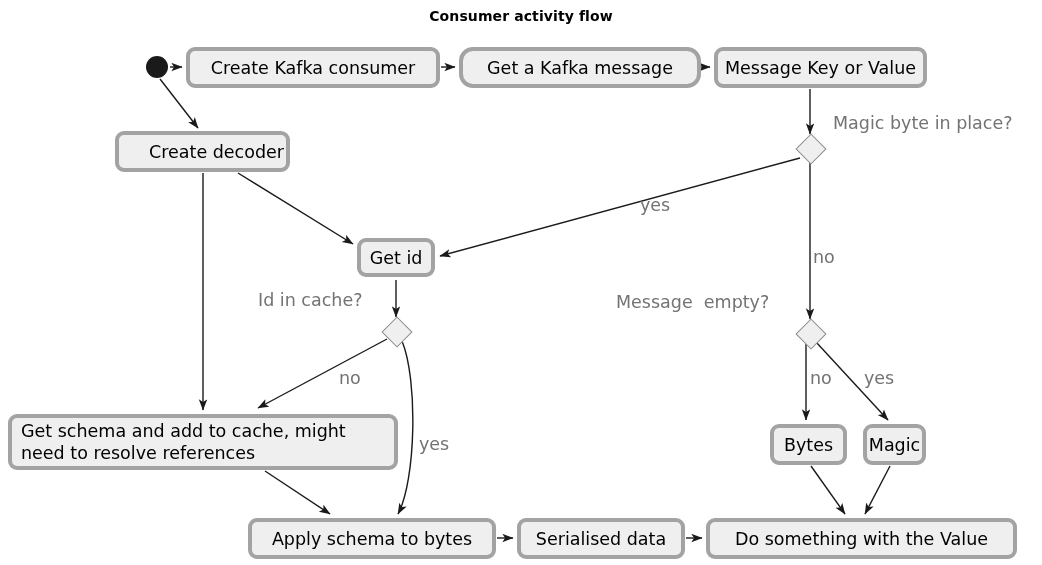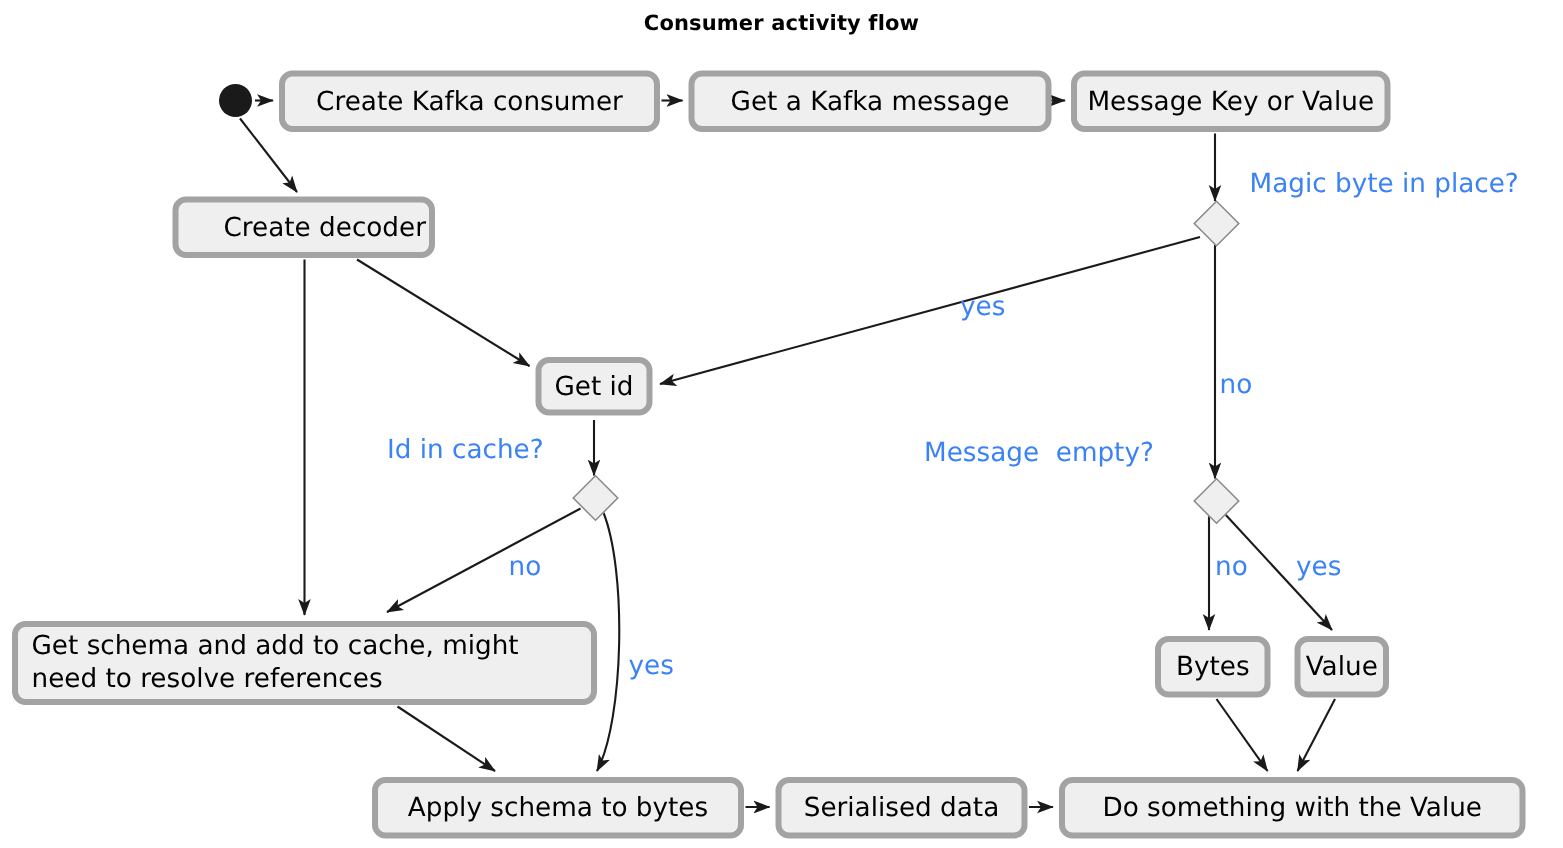--- a/index.html
+++ b/index.html
@@ -65,21 +65,21 @@
     width: 20px;
     height: 20px;
     background: #efefef;
     border: 1px solid #8a8a8a;
     transform: rotate(45deg);
   }
   .edge-label {
     position: absolute;
     font-size: 17.5px;
     line-height: 20px;
-    color: #3b82f6;
+    color: #737373;
     white-space: pre;
   }
 </style>
 </head>
 <body>
 
 <div id="canvas">
 
   <div class="title">Consumer activity flow</div>
 
@@ -108,31 +108,31 @@
         <path d="M 497 538 L 513 538" fill="none" stroke="#1a1a1a" stroke-width="1.4" marker-end="url(#arrowhead)"></path>
         <path d="M 686 538 L 702 538" fill="none" stroke="#1a1a1a" stroke-width="1.4" marker-end="url(#arrowhead)"></path>
         <path d="M 811 466 L 845 514" fill="none" stroke="#1a1a1a" stroke-width="1.4" marker-end="url(#arrowhead)"></path>
         <path d="M 890 466 L 865 514" fill="none" stroke="#1a1a1a" stroke-width="1.4" marker-end="url(#arrowhead)"></path>
       </g>
   </svg>
 
   <div id="node-layer">
       <div class="start-node" style="left: 146px; top: 56px;"></div>
       <div class="node" style="left: 186px; top: 47px; width: 254px; height: 41px;"><span>Create Kafka consumer</span></div>
-      <div class="node" style="left: 459px; top: 47px; width: 242px; height: 41px;"><span>Get a Kafka message</span></div>
+      <div class="node" style="left: 459px; top: 47px; width: 242px; height: 41px; border-radius: 14px;"><span>Get a Kafka message</span></div>
       <div class="node" style="left: 714px; top: 47px; width: 213px; height: 41px;"><span>Message Key or Value</span></div>
       <div class="node" style="left: 115px; top: 131px; width: 175px; height: 41px; padding-left: 28px;"><span>Create decoder</span></div>
       <div class="decision" style="left: 800px; top: 138px; width: 20px; height: 20px;"></div>
       <div class="node" style="left: 357px; top: 238px; width: 78px; height: 39px;"><span>Get id</span></div>
       <div class="decision" style="left: 386px; top: 321px; width: 20px; height: 20px;"></div>
       <div class="decision" style="left: 800px; top: 323px; width: 20px; height: 20px;"></div>
       <div class="node left-align" style="left: 8px; top: 414px; width: 390px; height: 56px;"><span>Get schema and add to cache, might
 need to resolve references</span></div>
       <div class="node" style="left: 770px; top: 424px; width: 77px; height: 41px;"><span>Bytes</span></div>
-      <div class="node" style="left: 863px; top: 424px; width: 63px; height: 41px;"><span>Value</span></div>
+      <div class="node" style="left: 863px; top: 424px; width: 63px; height: 41px;"><span>Magic</span></div>
       <div class="node" style="left: 248px; top: 518px; width: 248px; height: 41px;"><span>Apply schema to bytes</span></div>
       <div class="node" style="left: 517px; top: 518px; width: 168px; height: 41px;"><span>Serialised data</span></div>
       <div class="node" style="left: 706px; top: 518px; width: 311px; height: 41px;"><span>Do something with the Value</span></div>
     </div>
   <div id="label-layer">
       <div class="edge-label" style="left: 833px; top: 113px;">Magic byte in place?</div>
       <div class="edge-label" style="left: 640px; top: 195px;">yes</div>
       <div class="edge-label" style="left: 813px; top: 247px;">no</div>
       <div class="edge-label" style="left: 258px; top: 290px;">Id in cache?</div>
       <div class="edge-label" style="left: 616px; top: 292px;">Message  empty?</div>

